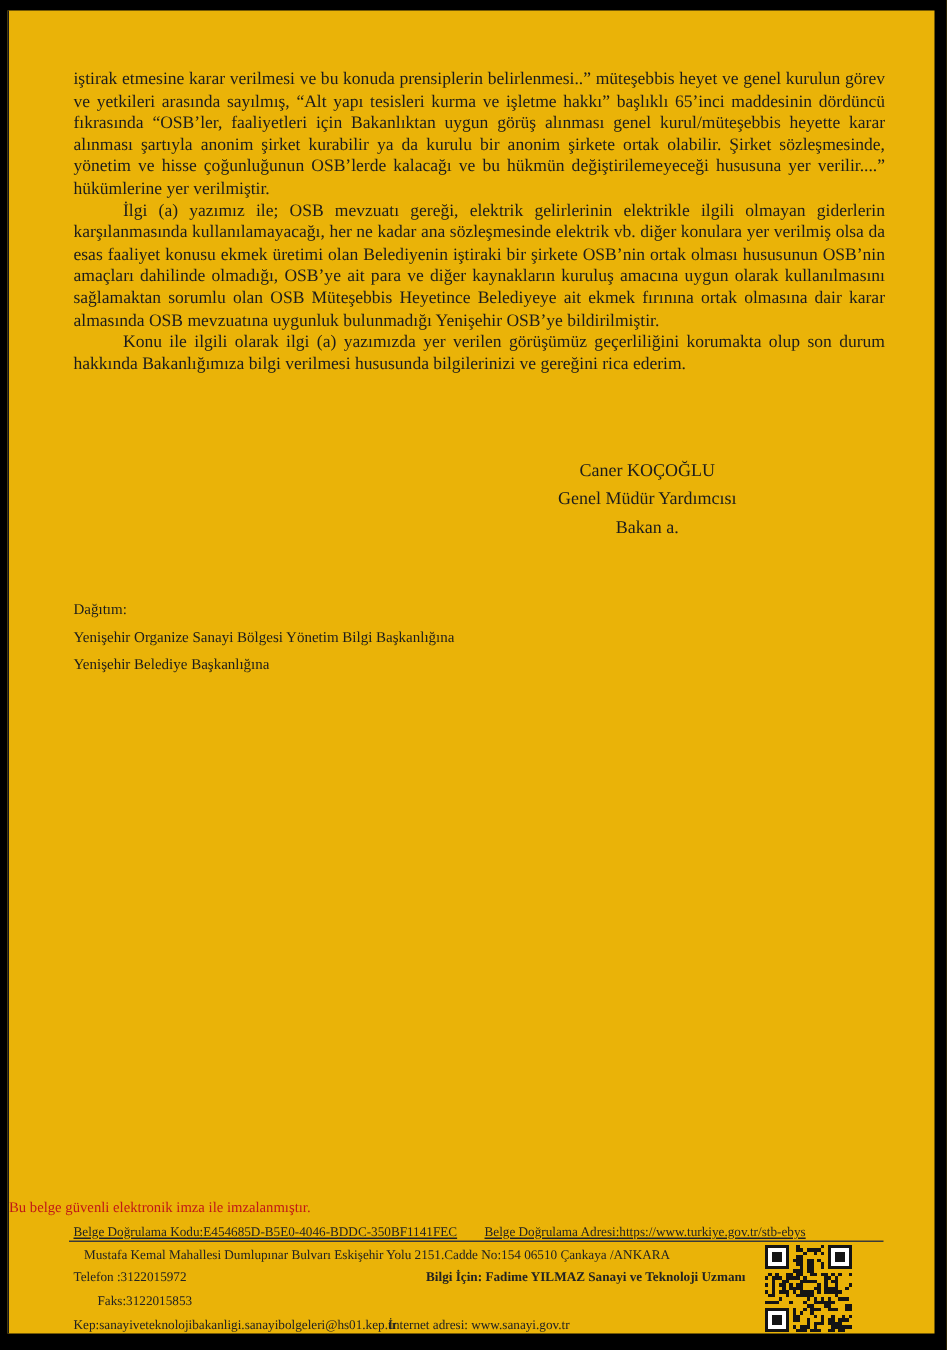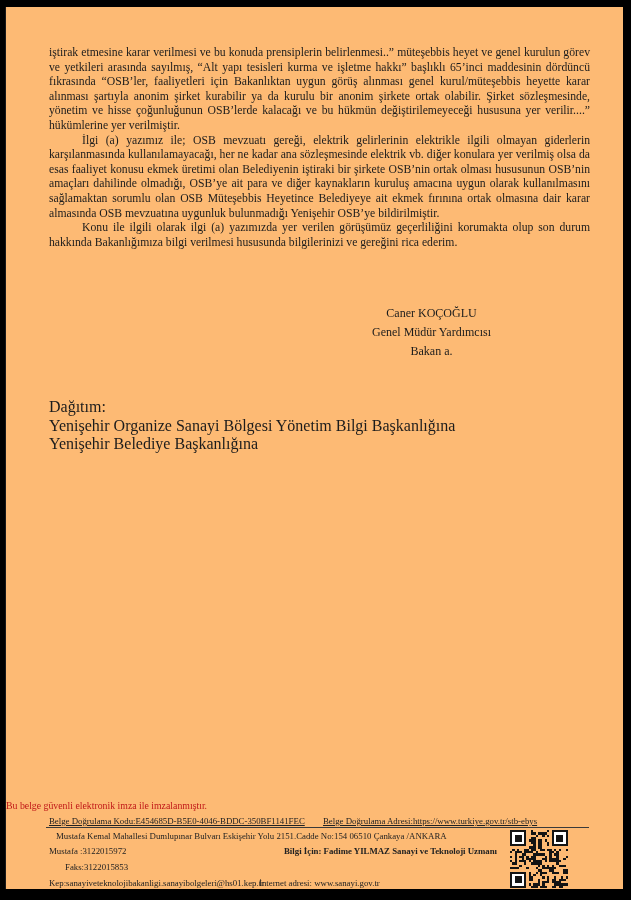--- a/index.html
+++ b/index.html
@@ -1,26 +1,26 @@
 <!DOCTYPE html>
 <html><head>
 <meta charset="utf-8">
 <style>
   html,body{margin:0;padding:0;background:#000;}
   .canvas{position:relative;width:631px;height:900px;background:#000;overflow:hidden;
           font-family:"Liberation Serif", serif;}
-  .page{position:absolute;left:5px;top:7px;width:617px;height:882px;background:#fdba74;
+  .page{position:absolute;left:5px;top:7px;width:617px;height:882px;background:#eab308;
         border-left:1px solid #1a1a1a;}
   .body-text{position:absolute;left:43px;top:39px;width:541px;
              font-size:11.7px;line-height:14.6px;color:#1c1c1c;text-align:justify;}
   .body-text p{margin:0;}
   .body-text p.indent{text-indent:33px;}
   .signature{position:absolute;left:318px;top:297px;width:215px;text-align:center;
              font-size:12px;line-height:19px;color:#1c1c1c;}
-  .distribution{position:absolute;left:43px;top:391px;font-size:16px;line-height:18.5px;color:#1c1c1c;}
+  .distribution{position:absolute;left:43px;top:391px;font-size:10px;line-height:18.5px;color:#1c1c1c;}
   .esign{position:absolute;left:0;right:0;top:793px;text-align:left;
          font-size:9.8px;color:#c01818;}
   .verify-row{position:absolute;left:40px;top:809px;width:543px;height:11px;
               border-bottom:1.5px solid #3a3a3a;font-size:8.8px;color:#222;}
   .verify-row span{text-decoration:underline;white-space:nowrap;}
   .verify-code{position:absolute;left:3px;top:0;}
   .verify-addr{position:absolute;left:277px;top:0;}
   .f-item{position:absolute;font-size:8.8px;color:#222;white-space:nowrap;}
   .f-address{left:50px;top:824px;}
   .f-phone{left:43px;top:839px;}
@@ -56,21 +56,21 @@
     </div>
 
     <div class="esign">Bu belge güvenli elektronik imza ile imzalanmıştır.</div>
 
     <div class="verify-row">
       <span class="verify-code">Belge Doğrulama Kodu:E454685D-B5E0-4046-BDDC-350BF1141FEC</span>
       <span class="verify-addr">Belge Doğrulama Adresi:https://www.turkiye.gov.tr/stb-ebys</span>
     </div>
 
     <div class="f-item f-address">Mustafa Kemal Mahallesi Dumlupınar Bulvarı Eskişehir Yolu 2151.Cadde No:154 06510 Çankaya /ANKARA</div>
-    <div class="f-item f-phone">Mustafa :3122015972</div>
+    <div class="f-item f-phone">Telefon :3122015972</div>
     <div class="f-item f-info">Bilgi İçin: Fadime YILMAZ Sanayi ve Teknoloji Uzmanı</div>
     <div class="f-item f-fax">Faks:3122015853</div>
     <div class="f-item f-email">e-posta:fadime.altas@sanayi.gov.tr</div>
     <div class="f-item f-kep">Kep:sanayiveteknolojibakanligi.sanayibolgeleri@hs01.kep.tr</div>
     <div class="f-item f-web">İnternet adresi: www.sanayi.gov.tr</div>
 
     <div class="qr"><svg width="58" height="58" viewBox="0 0 25 25" shape-rendering="crispEdges">
           <rect x="9" y="0" width="1" height="1" fill="#141414"></rect>
           <rect x="16" y="0" width="1" height="1" fill="#141414"></rect>
           <rect x="9" y="1" width="1" height="1" fill="#141414"></rect>

